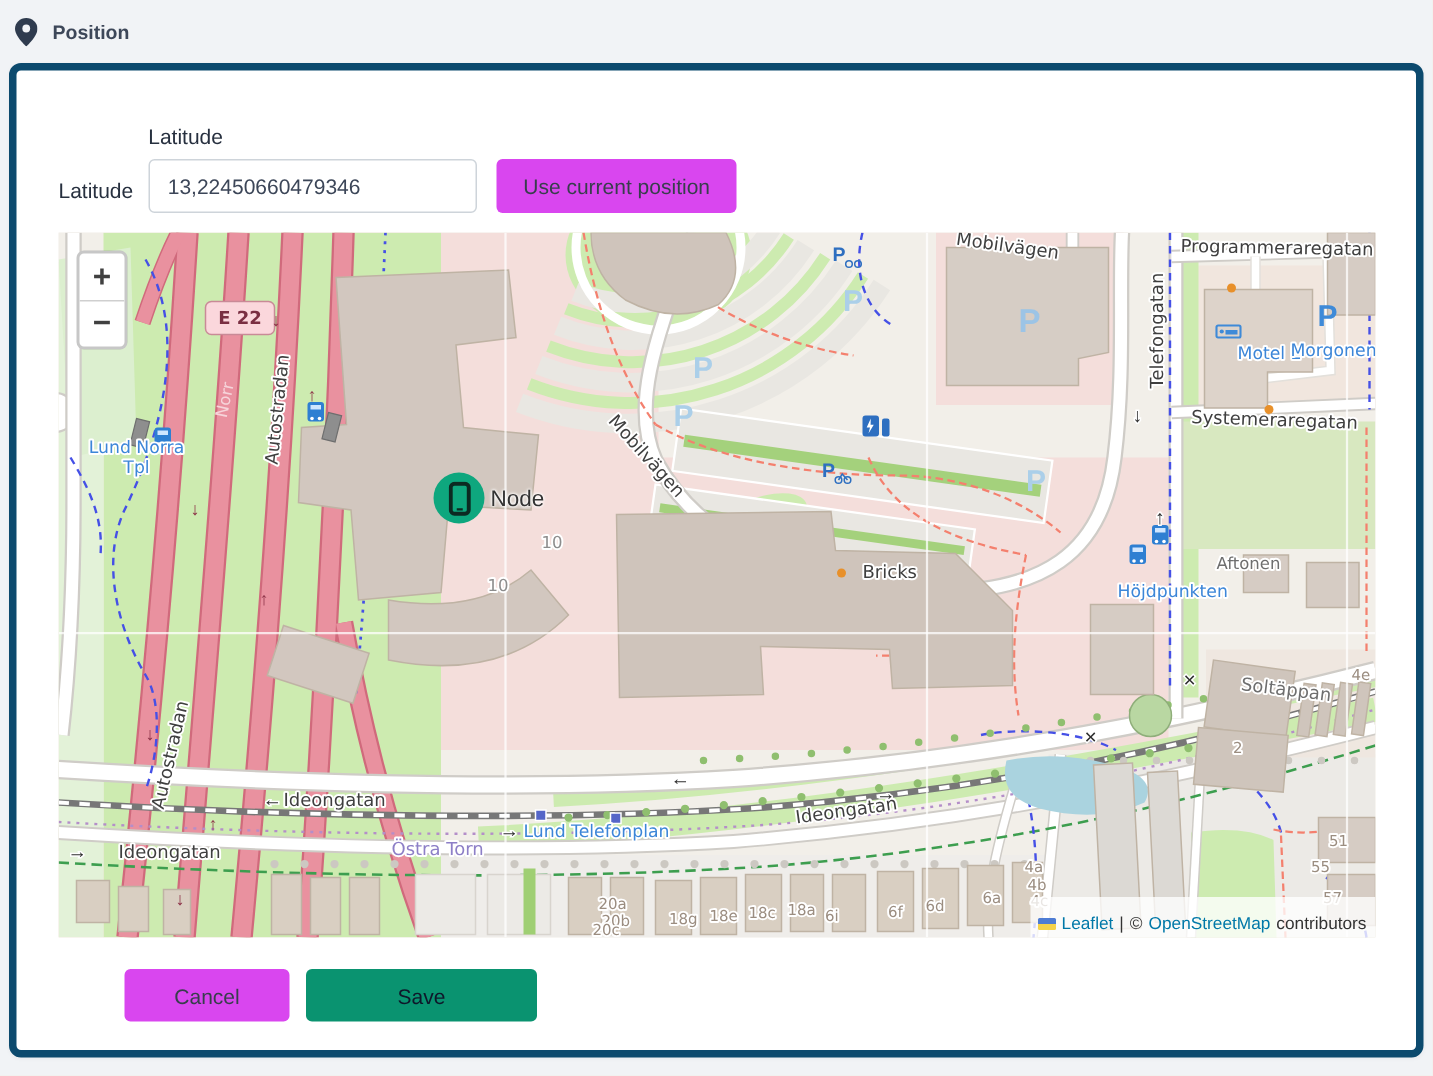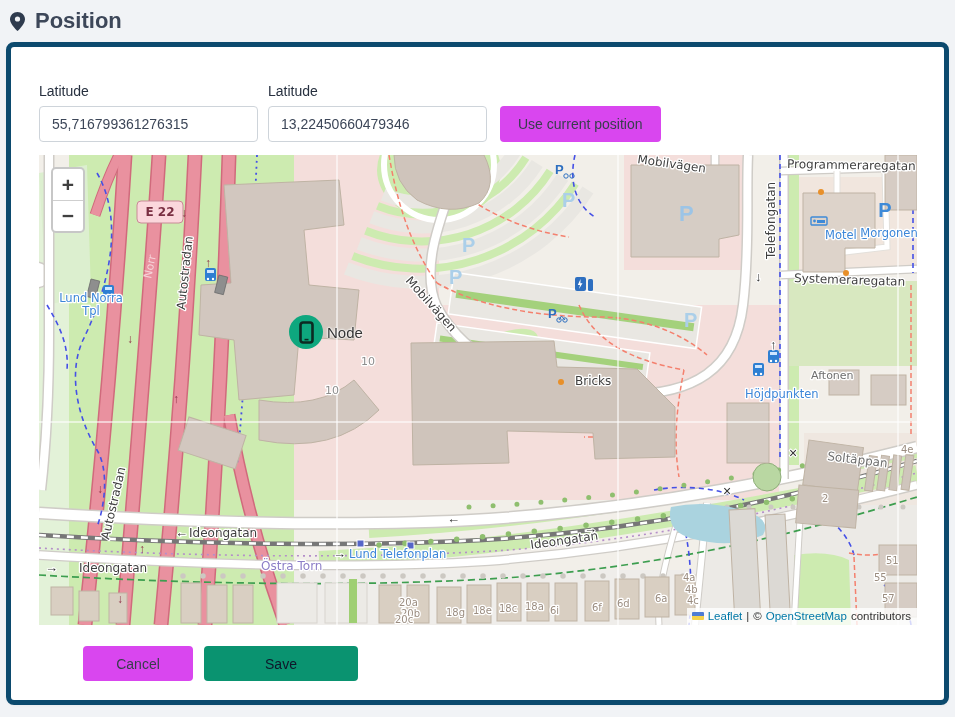--- a/index.html
+++ b/index.html
@@ -4,21 +4,21 @@
 <style>
   * { box-sizing: border-box; }
   html,body { margin:0; padding:0; }
   body {
     width:955px; height:717px; overflow:hidden;
     background:#f1f3f6;
     font-family:"Liberation Sans", sans-serif;
     color:#3a4456;
   }
   .page-header { display:flex; align-items:center; gap:10px; height:42px; padding:0 14px 0 10px; }
-  .page-title { font-size:22px; font-weight:700; color:#3d4759; }
+  .page-title { font-size:13px; font-weight:700; color:#3d4759; }
   .card {
     margin:0 6px; background:#fff; border:5px solid #0c4a6e; border-radius:8px;
     height:663px; padding:36px 28px 28px 28px; box-shadow:0 1px 3px rgba(0,0,0,0.04);
     position:relative;
   }
   .form-row { display:flex; align-items:flex-end; }
   .field label { display:block; font-size:14px; font-weight:500; color:#27303f; margin-bottom:7px; }
   .field input {
     width:219px; height:36px; border:1px solid #ced4da; border-radius:4px;
     padding:0 12px; font-size:14px; color:#3c4658; font-family:inherit; background:#fff; outline:none;
@@ -58,21 +58,21 @@
   .zoom-btn + .zoom-btn { border-top:1px solid #cfcfcf; }
   .map-marker {
     position:absolute; left:250px; top:160px; width:34px; height:34px; border-radius:50%;
     background:#0ea77e; z-index:5; display:flex; align-items:center; justify-content:center;
     cursor:pointer;
   }
   .node-label { position:absolute; left:288px; top:169px; z-index:5; font-size:15px; color:#333;
     text-shadow:0 0 2px #fff, 0 0 2px #fff, 0 0 3px #fff; }
   .attribution {
     position:absolute; right:0; bottom:0; z-index:6; background:rgba(255,255,255,0.78);
-    font-size:11.5px; color:#333; padding:2px 6px 3px 5px; display:flex; align-items:center; gap:4px;
+    font-size:11.5px; color:#333; padding:12px 6px 3px 5px; display:flex; align-items:center; gap:4px;
   }
   .attribution .link { color:#0078A8; cursor:pointer; }
   .flag { width:12px; height:8px; display:inline-block;
     background:linear-gradient(#4e7cd4 50%, #f5d24a 50%); border-radius:1px; }
   .footer-row { display:flex; gap:11px; margin-top:21px;padding-left:44px; }
   .btn-cancel { width:110px; height:35px; }
   .btn-save { width:154px; height:35px; background:#0a9370; color:#0f172a; font-weight:500; }
 </style>
 </head>
 <body>
@@ -82,21 +82,20 @@
     <path d="M7.5 0C3.4 0 0 3.2 0 7.2c0 5.1 7.5 11.8 7.5 11.8S15 12.3 15 7.2C15 3.2 11.6 0 7.5 0z" fill="#2f3b4e"></path>
     <circle cx="7.5" cy="7" r="2.6" fill="#f1f3f6"></circle>
   </svg>
   <span class="page-title">Position</span>
 </div>
 
 <div class="card">
   <div class="form-row">
     <div class="field">
       <label>Latitude</label>
-      <input type="text" value="55,716799361276315" style="">
     </div>
     <div class="field">
       <label>Latitude</label>
       <input type="text" value="13,22450660479346" style="">
     </div>
     <button class="btn btn-gray use-current">Use current position</button>
   </div>
 
   <div class="map-wrap">
     <svg class="map-svg" width="878" height="470" viewBox="0 0 878 470">

